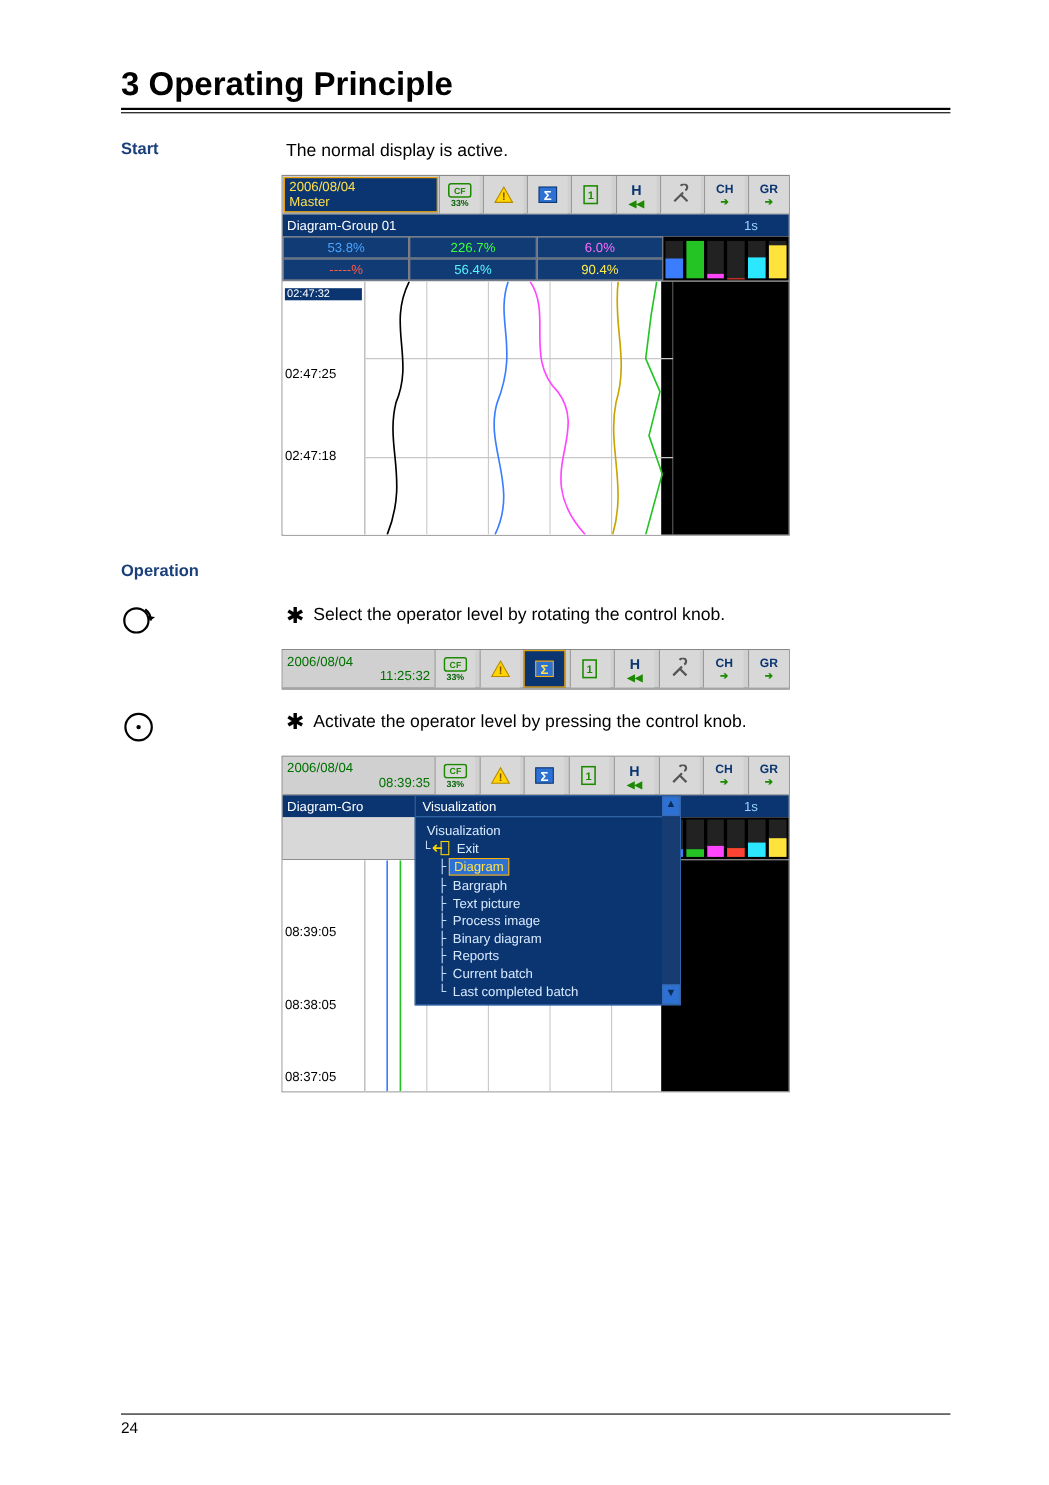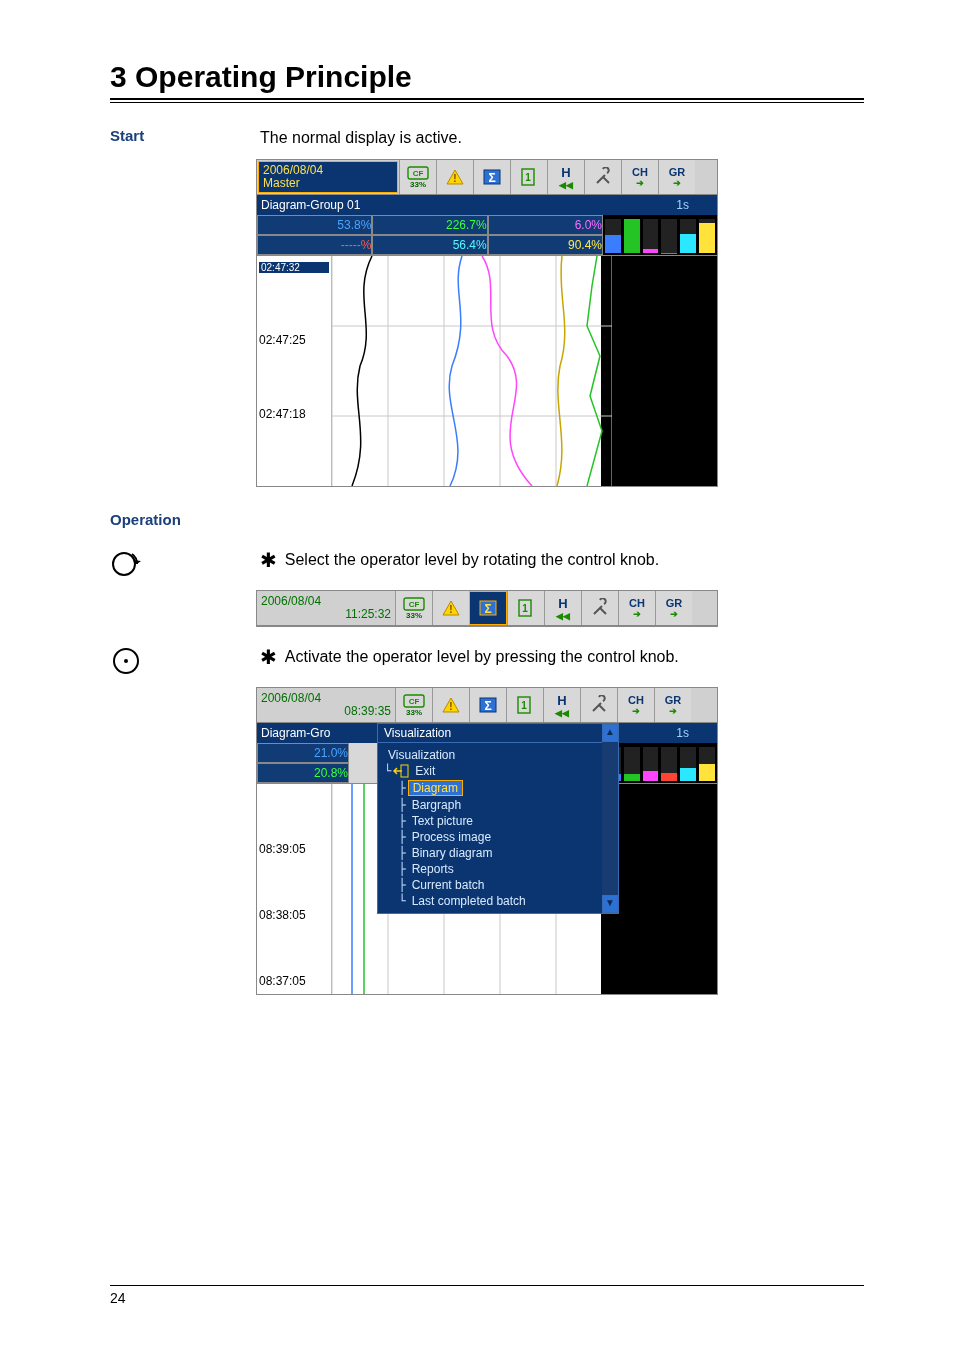--- a/index.html
+++ b/index.html
@@ -90,20 +90,21 @@
   }
   .status-dt.selected {
     background: #0a3570;
     color: #ffe04a;
     border: 1px solid #ffae00;
     margin: 1px;
   }
   .status-icons {
     display: flex;
     flex: 1;
+    justify-content: space-between;
   }
   .sicon {
     width: 36px;
     border-left: 1px solid #999;
     display: flex;
     flex-direction: column;
     align-items: center;
     justify-content: center;
     font-size: 9px;
     font-weight: bold;
@@ -140,21 +141,21 @@
   }
   .values-left {
     flex: 1;
     display: grid;
     grid-template-columns: repeat(3, 1fr);
   }
   .vcell {
     border: 1px solid #888;
     height: 18px;
     line-height: 18px;
-    text-align: right;
+    text-align: center;
     font-size: 12px;
     background: #103b75;
   }
   .vcell.blue { color: #4aa3ff; }
   .vcell.green { color: #3cff3c; }
   .vcell.magenta { color: #ff6cff; }
   .vcell.red { color: #ff5a4a; }
   .vcell.cyan { color: #56f7ff; }
   .vcell.yellow { color: #ffe94a; }
   .mini-bars {
@@ -599,24 +600,20 @@
       </div>
 
       <div class="sec3" style="position:relative">
         <div class="diagram-header">
           <span>Diagram-Gro</span>
           <span class="spacer"></span>
           <span class="rate">1s</span>
         </div>
 
         <div class="values-row">
-          <div class="values-left" style="grid-template-columns:1fr">
-            <div class="vcell blue" style="width:90px">21.0%</div>
-            <div class="vcell green" style="width:90px">20.8%</div>
-          </div>
           <div style="flex:1"></div>
           <div class="mini-bars">
             <div class="mb">
                 <div class="fill" style="height:21%;background:#3b7dff"></div>
               </div>
             <div class="mb">
                 <div class="fill" style="height:21%;background:#25c425"></div>
               </div>
             <div class="mb">
                 <div class="fill" style="height:30%;background:#ff45ff"></div>

